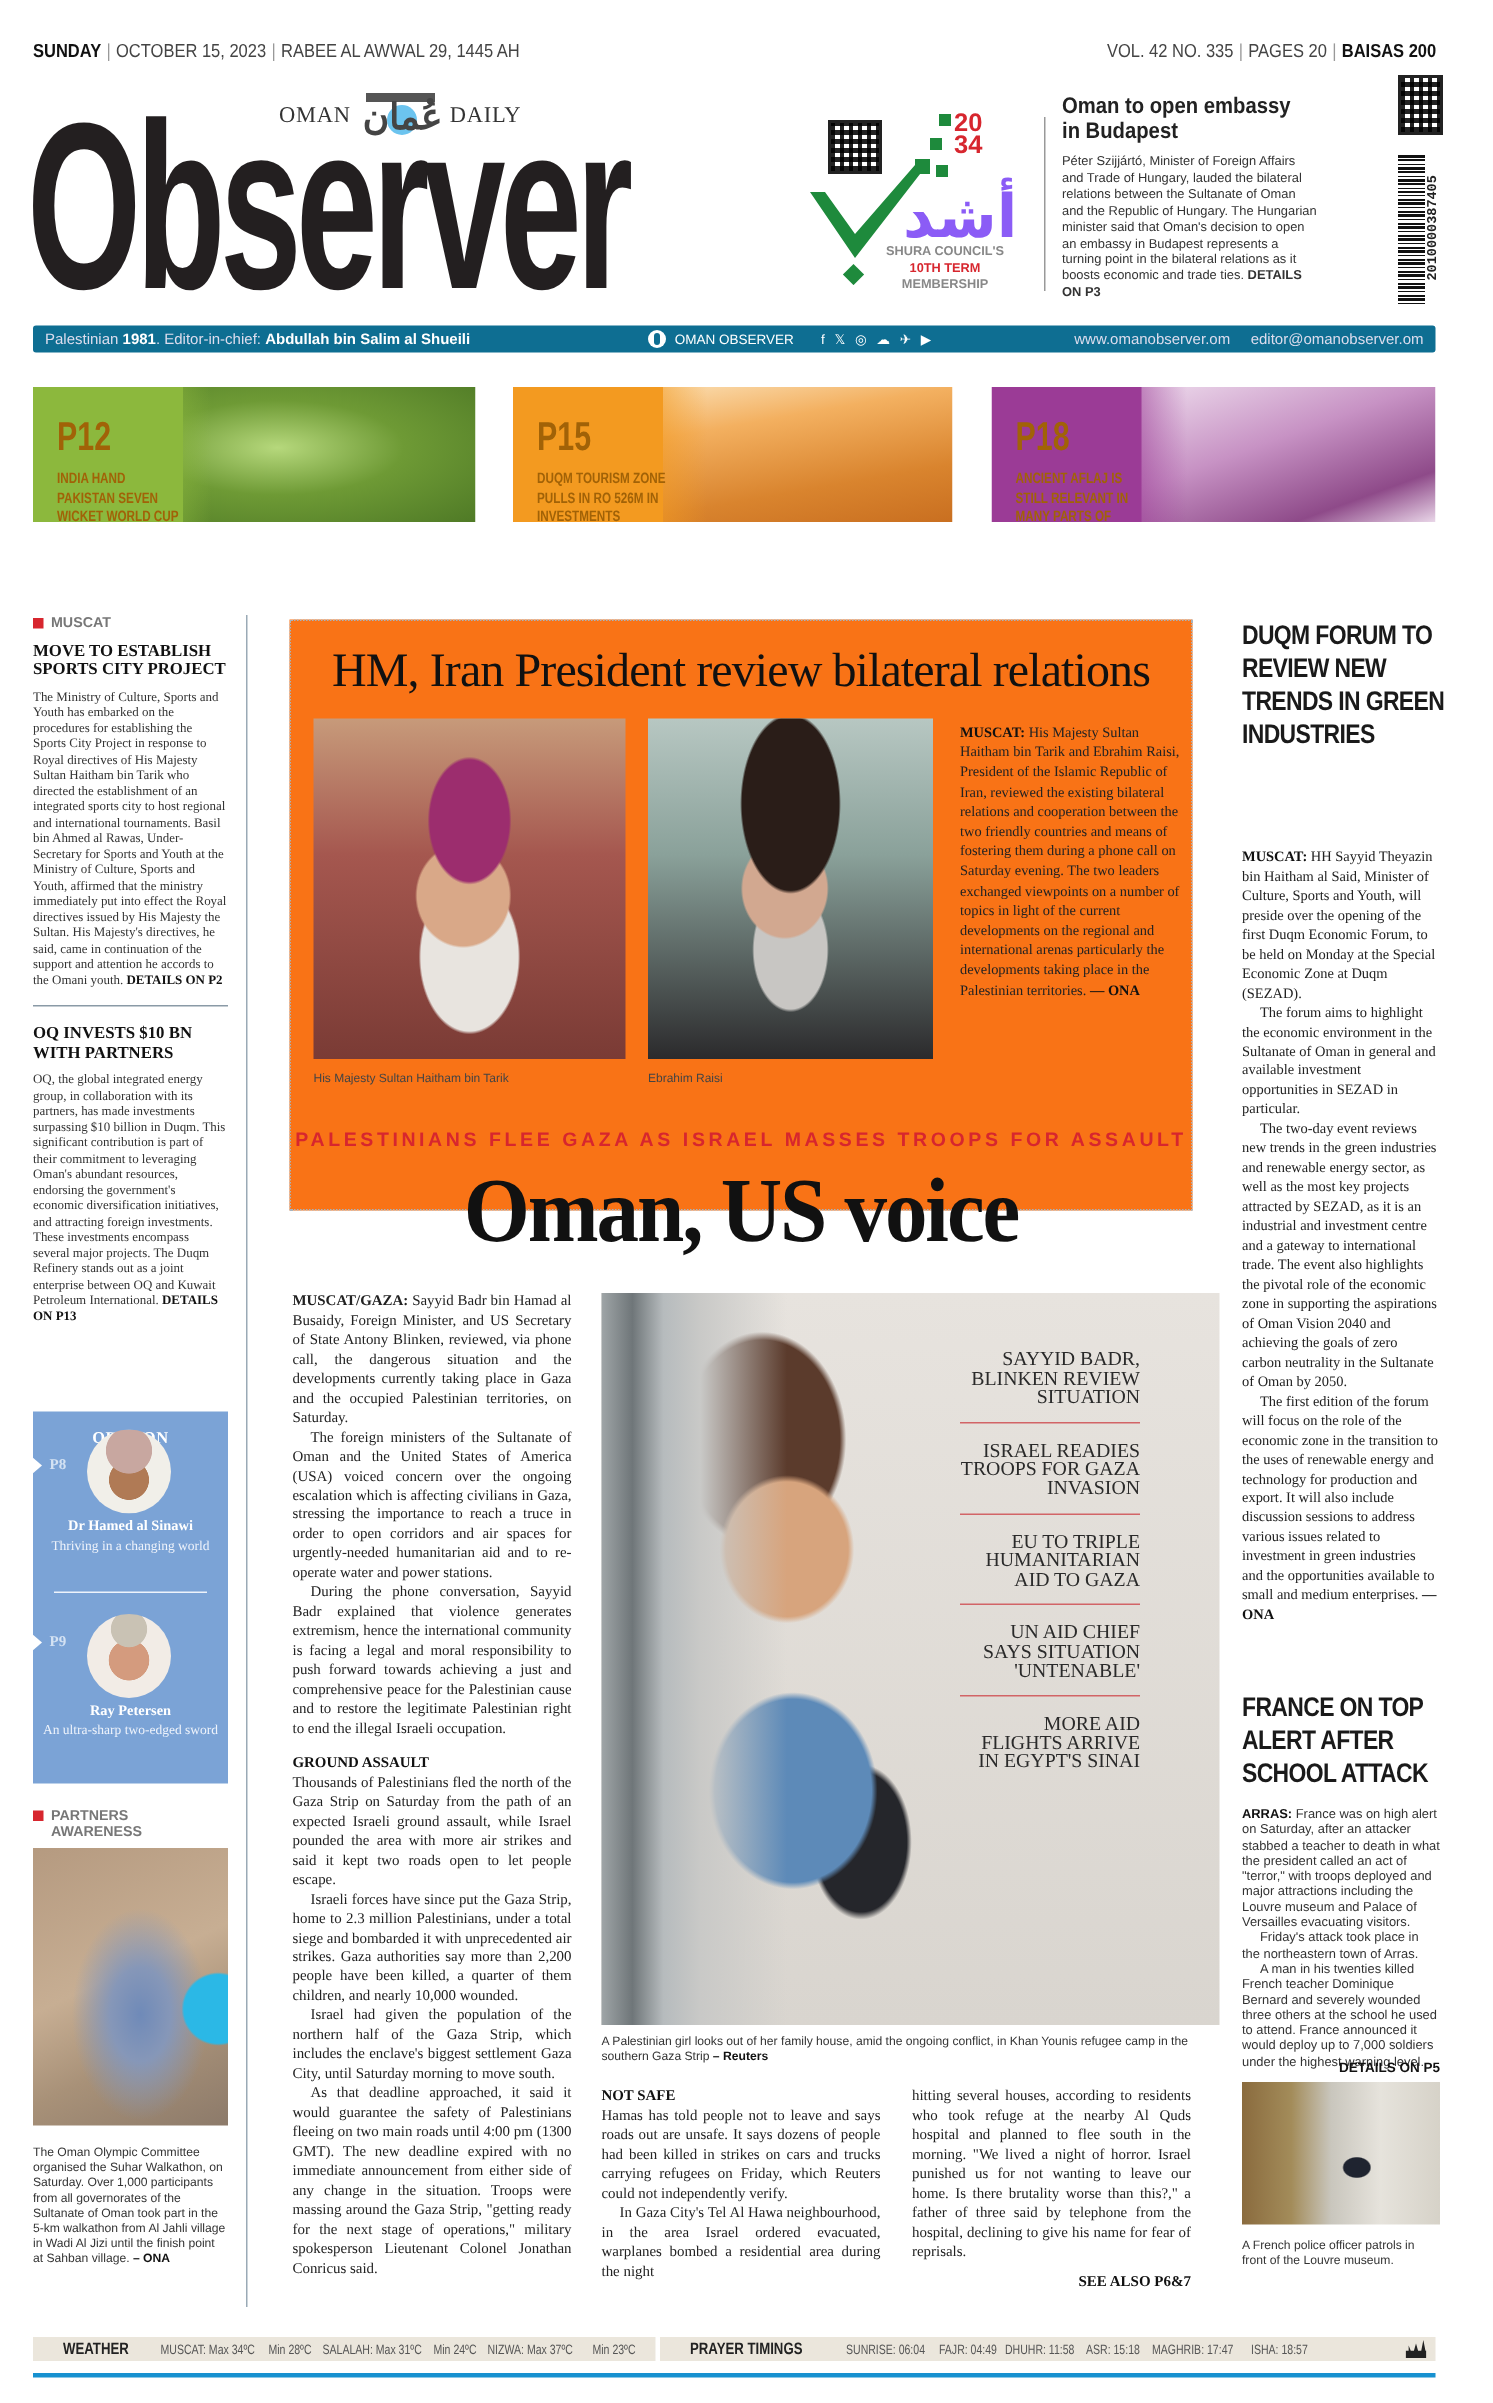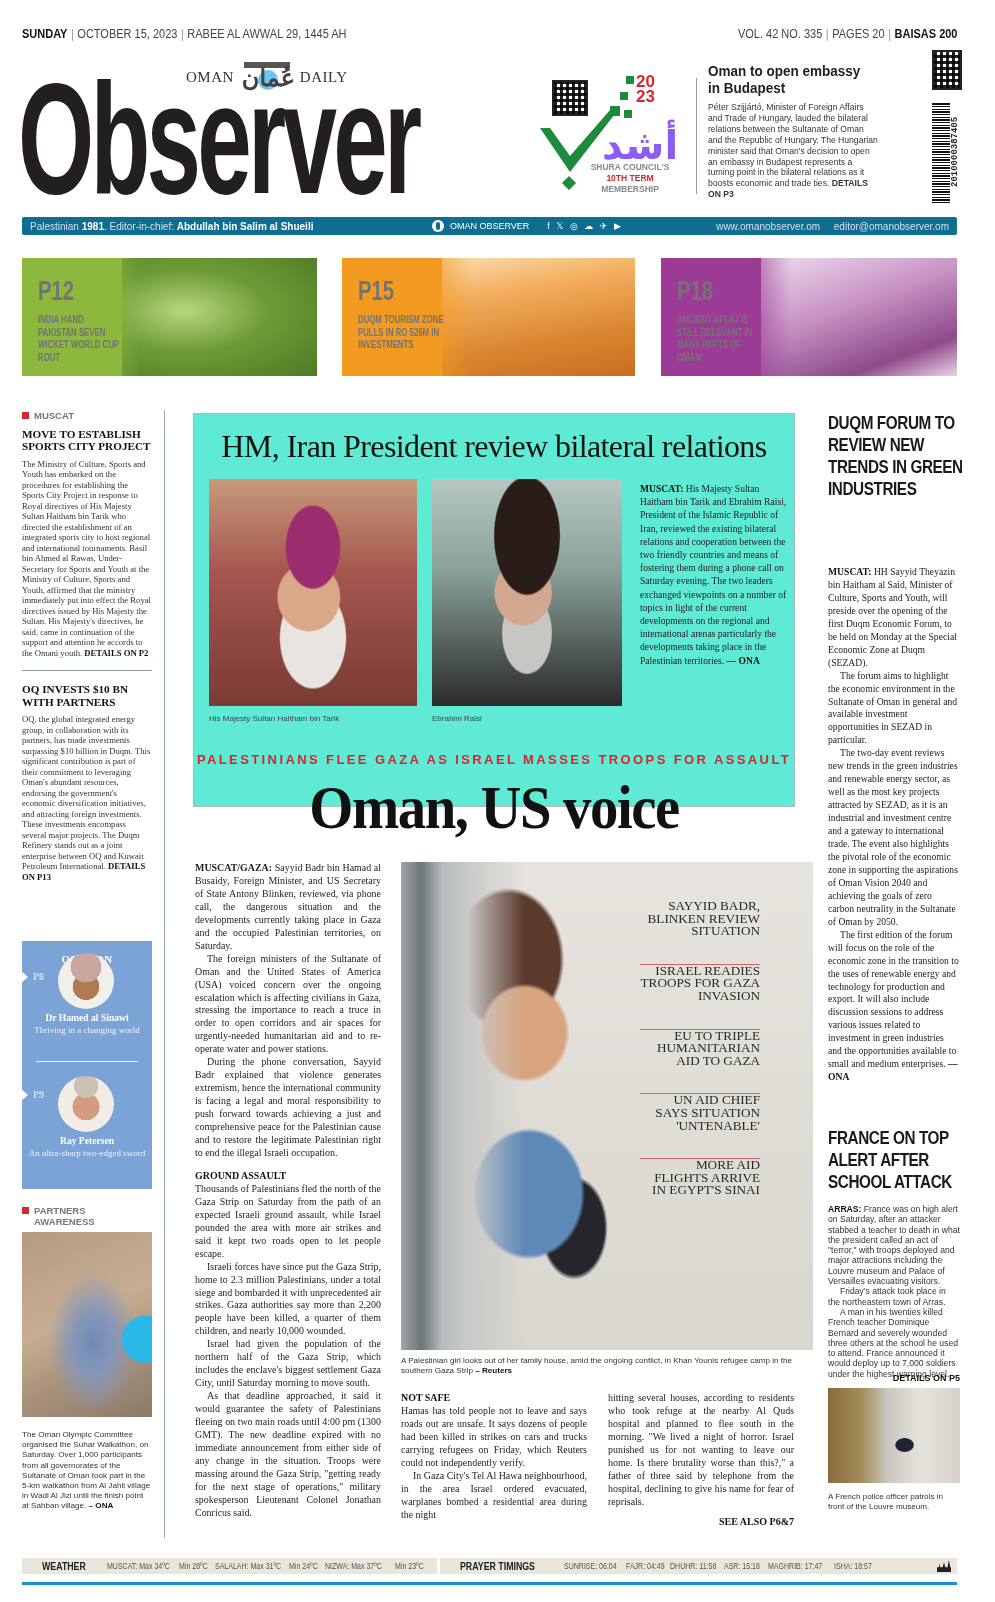--- a/index.html
+++ b/index.html
@@ -42,21 +42,21 @@
 #bluebar{left:22px;top:217px;width:935px;height:18px;background:#0e6e92;border-radius:2px;color:#fff;font-family:"Liberation Sans",sans-serif;font-size:10px;display:flex;align-items:center;padding:0 8px}
 #bluebar .est{width:410px;color:#dde}
 #bluebar .est b{color:#fff}
 #bluebar .brand{display:flex;align-items:center;gap:6px;font-weight:normal;font-size:9px;width:290px}
 #bluebar .brand .oo{width:12px;height:12px;border-radius:50%;background:#fff;position:relative}
 #bluebar .brand .oo:after{content:"";position:absolute;left:4px;top:2px;width:4px;height:8px;background:#0e6e92;border-radius:2px}
 #bluebar .soc{margin-left:12px;letter-spacing:2px;font-size:9px}
 #bluebar .url{width:120px;color:#dde}
 #bluebar .mail{color:#dde}
 
-.teaser{top:258px;width:295px;height:118px;color:#737373;overflow:hidden}
+.teaser{top:258px;width:295px;height:90px;color:#a16207;overflow:hidden}
 .teaser .solid{position:absolute;left:0;top:0;width:100px;height:100%}
 .teaser .photo{position:absolute;left:75px;top:0;right:0;height:100%}
 .teaser .pg{position:absolute;left:16px;top:18px;font-family:"Liberation Sans",sans-serif;font-weight:bold;font-size:27px;transform:scaleX(.75);transform-origin:left}
 .teaser .tx{position:absolute;left:16px;top:56px;font-family:"Liberation Sans",sans-serif;font-weight:bold;font-size:10px;line-height:12.5px;width:110px;transform:scaleX(.78);transform-origin:left}
 #t1{left:22px}
 #t1 .solid{background:#8cb83d}
 #t1 .photo{background:linear-gradient(90deg,#8cb83d 0%,rgba(140,184,61,0) 20%),radial-gradient(ellipse at 40% 45%,#b6d87c 0,#6e9a35 45%,#4f7a26 100%)}
 #t2{left:342px;width:293px}
 #t2 .solid{background:#f39a20}
 #t2 .photo{background:linear-gradient(90deg,#f39a20 0%,rgba(243,154,32,0) 25%),linear-gradient(170deg,#fbe1b8 0%,#f3b060 30%,#d9842e 70%,#c96f20 100%)}
@@ -78,39 +78,39 @@
 #opinion .face{position:absolute;left:36px;width:56px;height:56px;border-radius:50%}
 #opinion .name{position:absolute;left:0;width:100%;font-size:9.6px;font-weight:bold}
 #opinion .title{position:absolute;left:0;width:100%;font-size:9px;line-height:11px;color:#eef3fb}
 #opinion .div{position:absolute;left:14px;width:102px;height:1px;background:#eef3fb}
 #spread{left:22px;top:1205px;width:130px}
 #spread-photo{left:22px;top:1232px;width:130px;height:185px;background:radial-gradient(circle at 95% 58%,#2bb8e6 0 14%,transparent 15%),radial-gradient(ellipse at 55% 60%,#6f8ab8 0,#8697b8 20%,transparent 45%),linear-gradient(155deg,#b59a80 0%,#c7ae93 45%,#a89178 70%,#8c7a6a 100%)}
 #spread-cap{left:22px;top:1430px;width:130px;font-family:"Liberation Sans",sans-serif;font-size:8.1px;line-height:10.2px;color:#333}
 #spread-cap b{color:#111}
 #colrule1{left:164px;top:410px;width:1px;height:1128px;background:#9aaab6}
 
-#hmbox{left:193px;top:413px;width:602px;height:394px;background:#5eead4;border:1px dotted #a7b3bd}
+#hmbox{left:193px;top:413px;width:602px;height:394px;background:#f97316;border:1px dotted #a7b3bd}
 #hmbox h2{position:absolute;left:0;top:14px;width:100%;text-align:center;font-family:"Liberation Serif",serif;font-weight:normal;font-size:32px;color:#111;letter-spacing:-.6px}
 #hm-photo1{left:15px;top:65px;width:208px;height:227px;background:radial-gradient(ellipse at 50% 30%,#9c2d6e 0 18%,transparent 19%),radial-gradient(ellipse at 48% 52%,#d9a888 0 20%,transparent 21%),radial-gradient(ellipse at 50% 70%,#e8e4df 0 22%,transparent 23%),linear-gradient(180deg,#c79a7a 0%,#a5574f 40%,#7a3b35 100%)}
 #hm-photo2{left:238px;top:65px;width:190px;height:227px;background:radial-gradient(ellipse at 50% 25%,#2a1d18 0 24%,transparent 25%),radial-gradient(ellipse at 48% 50%,#d2a890 0 20%,transparent 21%),radial-gradient(ellipse at 50% 68%,#c8c6c3 0 18%,transparent 19%),linear-gradient(180deg,#b7c7c2 0%,#8aa19a 40%,#2b2a2c 100%)}
 .hm-cap{top:300px;font-family:"Liberation Sans",sans-serif;font-size:8px;color:#444}
 #hm-cap1{left:15px}
 #hm-cap2{left:238px}
 #hm-text{left:446px;top:68px;width:148px;font-size:9.6px;line-height:13.2px;color:#222}
 #hm-text b{color:#111}
 
 #kick{left:193px;top:752px;width:602px;text-align:center;font-family:"Liberation Sans",sans-serif;font-weight:bold;font-size:13px;letter-spacing:2.4px;color:#d7262e}
 #mainhead{left:193px;top:772px;width:602px;text-align:center;font-family:"Liberation Serif",serif;font-weight:bold;font-size:61px;line-height:72px;color:#111;letter-spacing:-1.5px;transform:scaleX(.93);}
 #maincol{left:195px;top:862px;width:186px;font-size:9.95px;line-height:12.95px;color:#222;text-align:justify}
 #maincol p{text-indent:0}
 #maincol p.ind{text-indent:12px}
 #maincol .sub{font-weight:bold;color:#111;margin-top:10px}
 #girlphoto{left:401px;top:862px;width:412px;height:488px;background:linear-gradient(90deg,#9fa5a7 0%,#6f7679 5%,#b6bbbd 10%,#c9c9c7 16%,rgba(220,217,212,.0) 30%),radial-gradient(ellipse at 30% 35%,#d7a47d 0 10%,transparent 11%),radial-gradient(ellipse at 26% 20%,#5b3b2c 0 12%,transparent 13%),radial-gradient(ellipse at 31% 68%,#5d8ab8 0 13%,transparent 14%),radial-gradient(ellipse at 42% 75%,#25262b 0 9%,transparent 10%),linear-gradient(180deg,#e7e3de 0%,#d9d5cf 100%)}
 #sidelist{left:640px;top:900px;width:120px;text-align:right;font-family:"Liberation Serif",serif;font-size:13.2px;line-height:12.6px;color:#2a2a2a}
-#sidelist .it{padding-bottom:26px;margin-bottom:0;border-bottom:1px solid #d26467;display:block}
+#sidelist .it{padding-bottom:10px;margin-bottom:12px;border-bottom:1px solid #d26467;display:block}
 #sidelist .it:last-child{border-bottom:none}
 #girl-cap{left:401px;top:1356px;width:412px;font-family:"Liberation Sans",sans-serif;font-size:8.1px;line-height:10.2px;color:#333}
 #girl-cap b{color:#111}
 .subcol{top:1392px;width:186px;font-size:9.95px;line-height:12.95px;color:#222;text-align:justify}
 #subcol1{left:401px}
 #subcol2{left:608px}
 .subcol .sub{font-weight:bold;color:#111}
 .subcol .ind{text-indent:12px}
 #seealso{left:608px;top:1516px;width:186px;text-align:right;font-weight:bold;font-size:10px;color:#111}
 
@@ -158,21 +158,21 @@
       <rect x="24" y="68" width="10" height="10" transform="rotate(45 29 73)" fill="#1e8a3c"></rect>
     </svg>
   <div class="dots">
       <span style="left:86px;top:6px"></span>
       <span style="left:80px;top:22px"></span>
       <span style="left:70px;top:36px;width:10px;height:10px"></span>
       <span style="left:84px;top:40px"></span>
     </div>
   <div class="num">
       <div>20</div>
-      <div>23</div>
+      <div>34</div>
     </div>
   <div class="ar">أشد</div>
   <div class="caption">
       <div>SHURA COUNCIL'S</div>
       <div class="red">10TH TERM</div>
       <div>MEMBERSHIP</div>
     </div>
 </div>
 <div id="vdiv" class="abs"></div>
 

